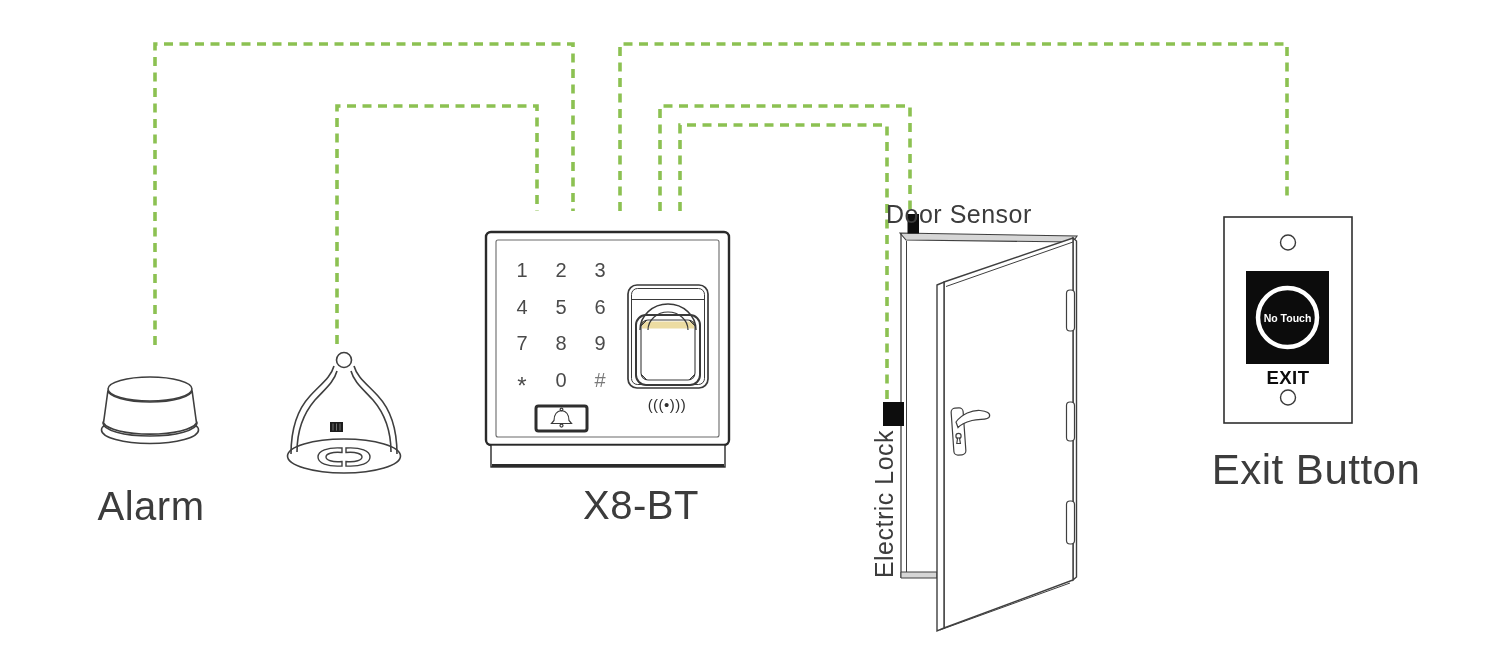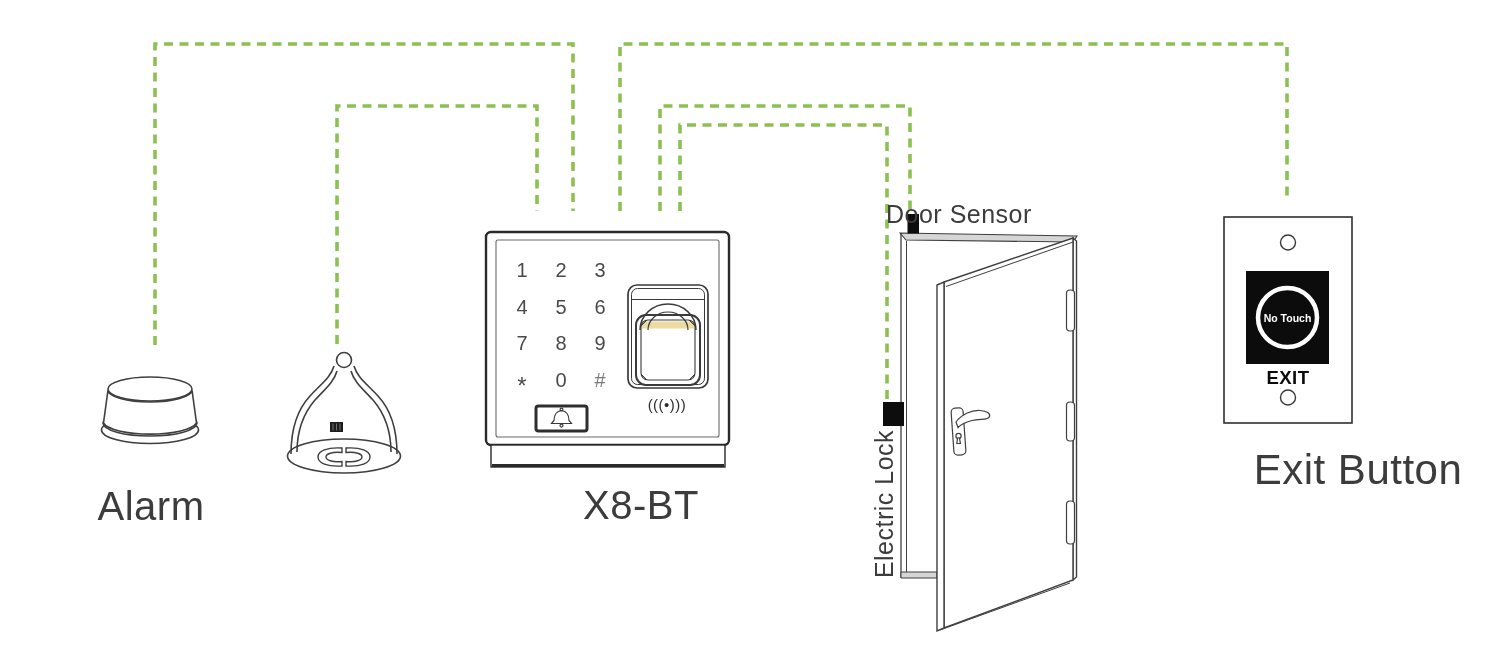--- a/index.html
+++ b/index.html
@@ -138,15 +138,15 @@
       <text x="1287.5" y="321.5" font-family="Liberation Sans, sans-serif" font-size="10.5" font-weight="bold" fill="#ffffff" text-anchor="middle">No Touch</text>
       <text x="1288" y="384" font-family="Liberation Sans, sans-serif" font-size="18.5" font-weight="800" letter-spacing="0.5" fill="#0c0c0c" text-anchor="middle">EXIT</text>
       <circle cx="1288" cy="397.5" r="7.5" fill="#ffffff" stroke="#3a3a3a" stroke-width="1.4"></circle>
     </g>
   </svg>
 
   <div class="label label-lg center" style="left:61px;top:484px;width:180px;">Alarm</div>
   <div class="label label-lg center" style="left:551px;top:483px;width:180px;">X8-BT</div>
   <div class="label label-md" style="left:886px;top:200px;">Door Sensor</div>
   <div class="label label-md rot" style="left:884px;top:504px;">Electric Lock</div>
-  <div class="label center" style="left:1206px;top:446px;width:220px;font-size:42px;margin-left:42px;">Exit Button</div>
+  <div class="label center" style="left:1206px;top:446px;width:220px;font-size:42px;">Exit Button</div>
 
 </div>
 
 </body></html>

